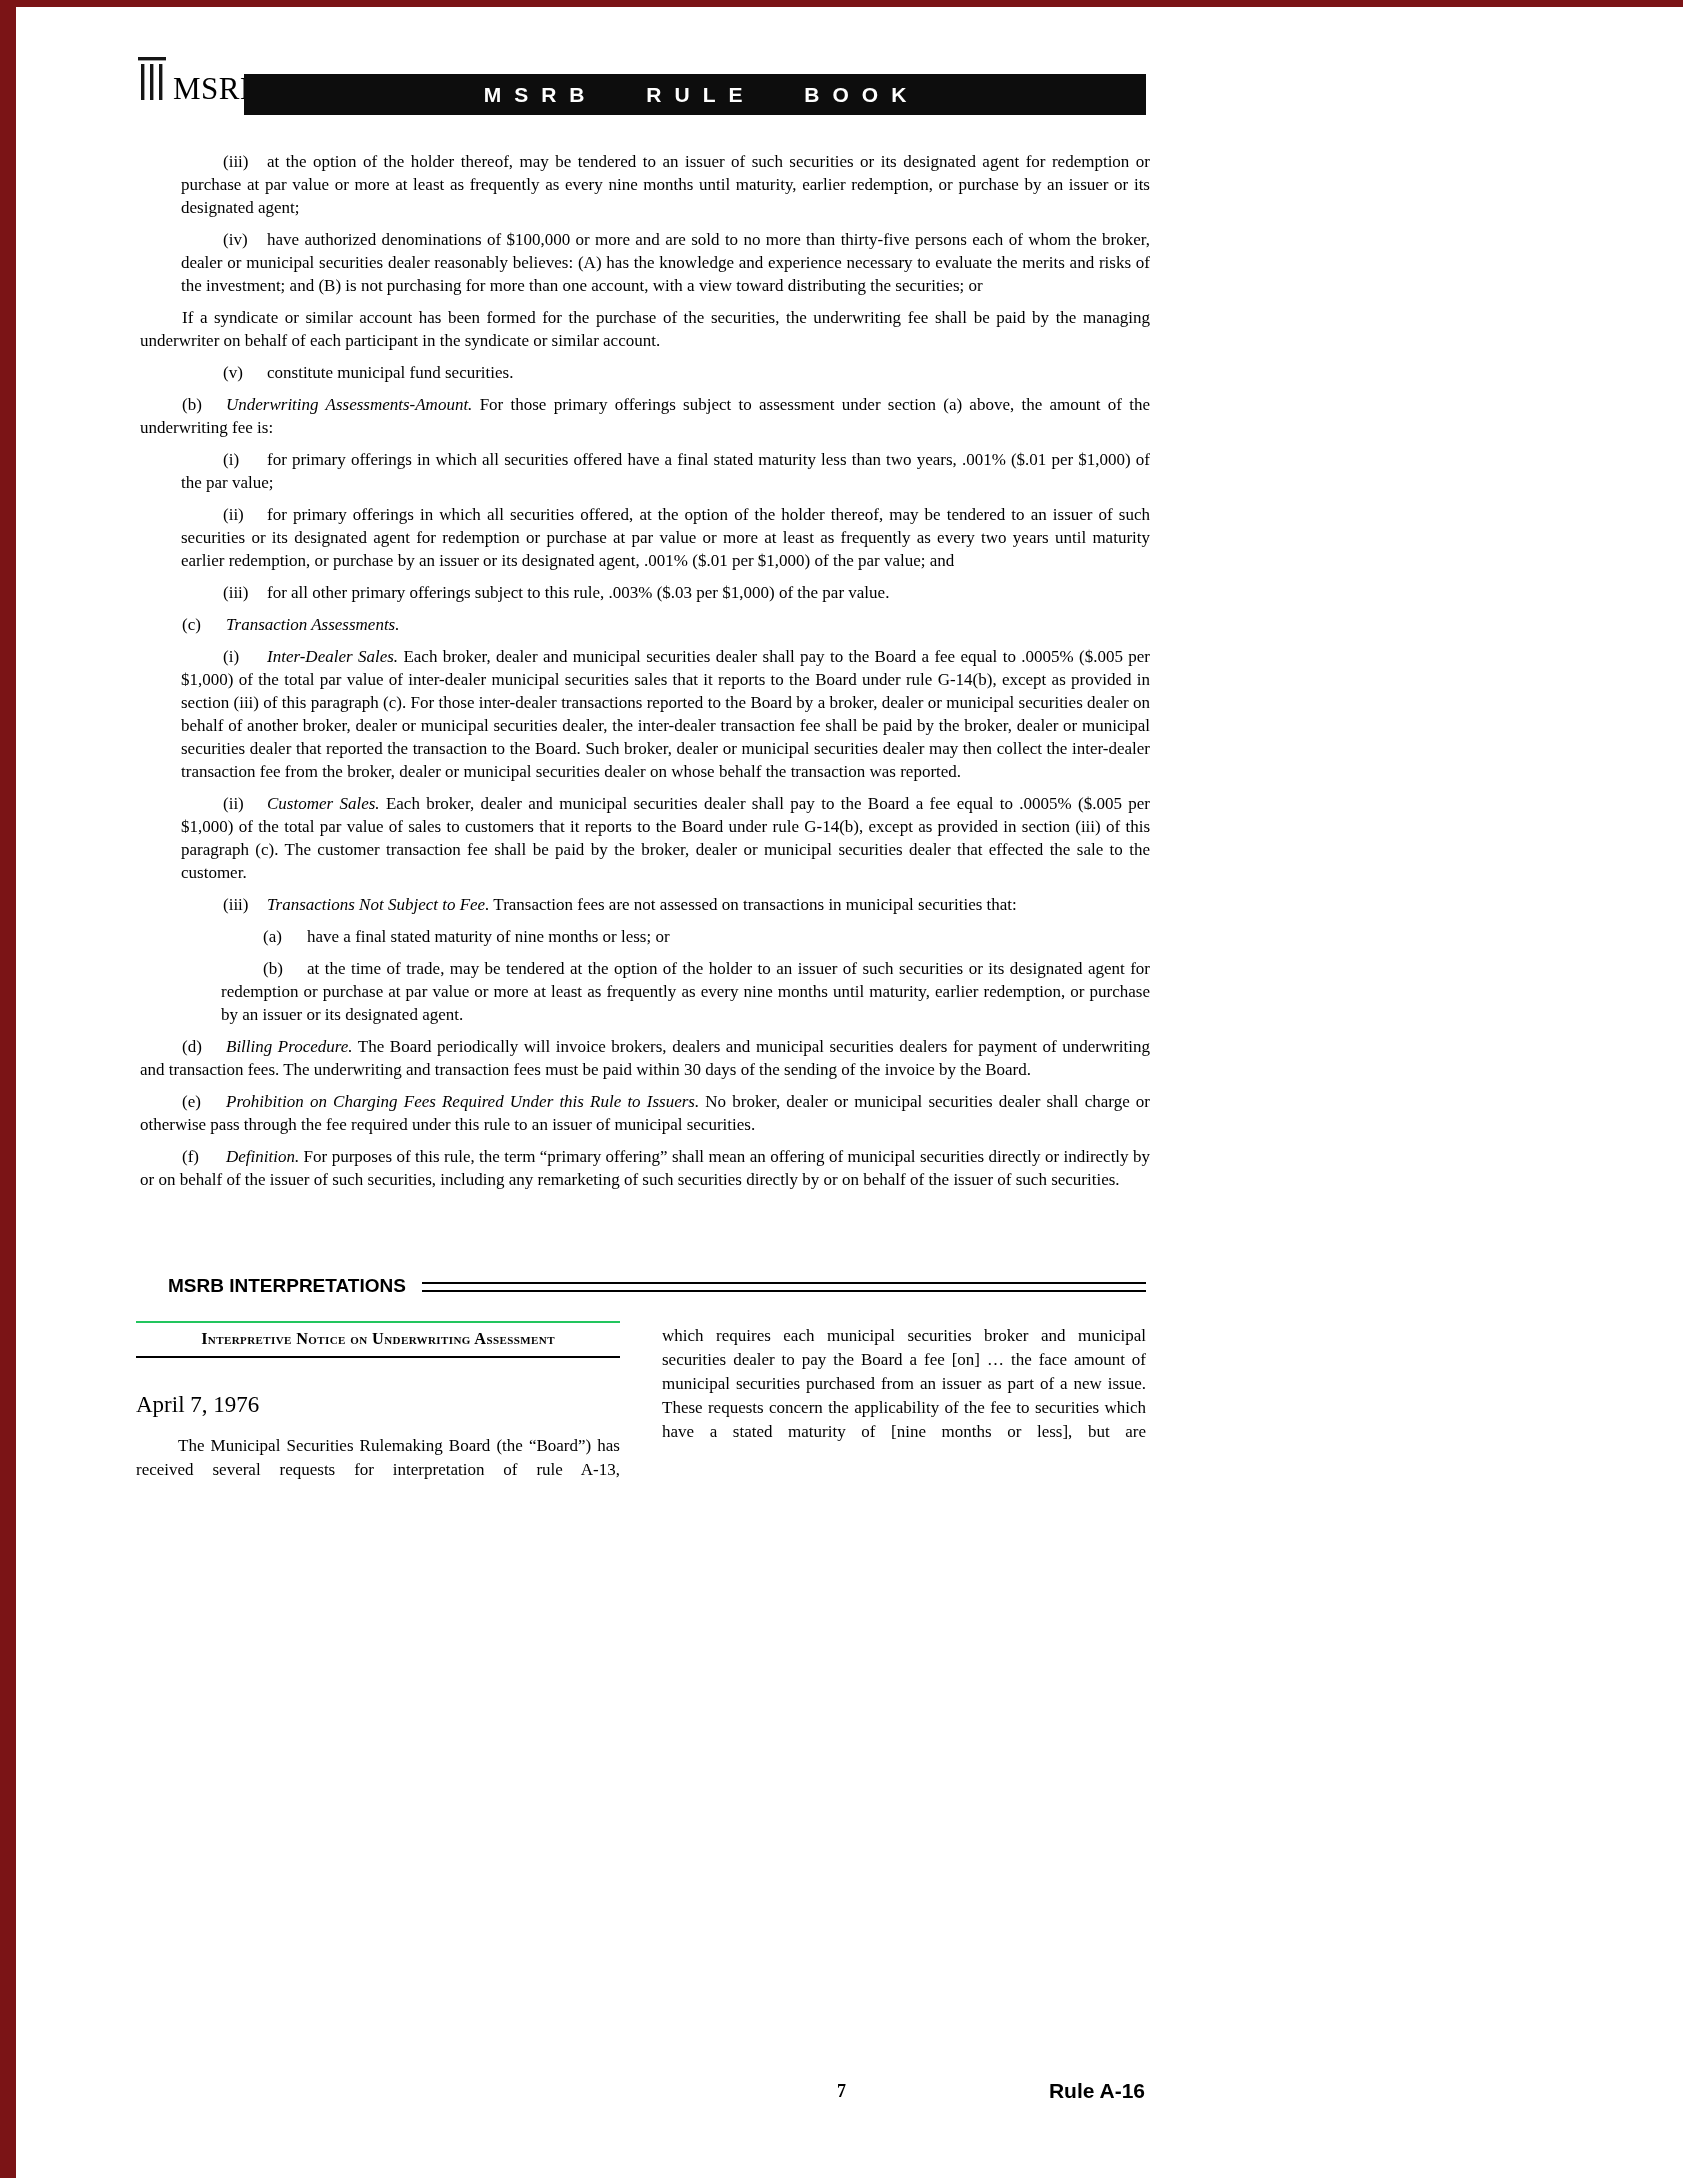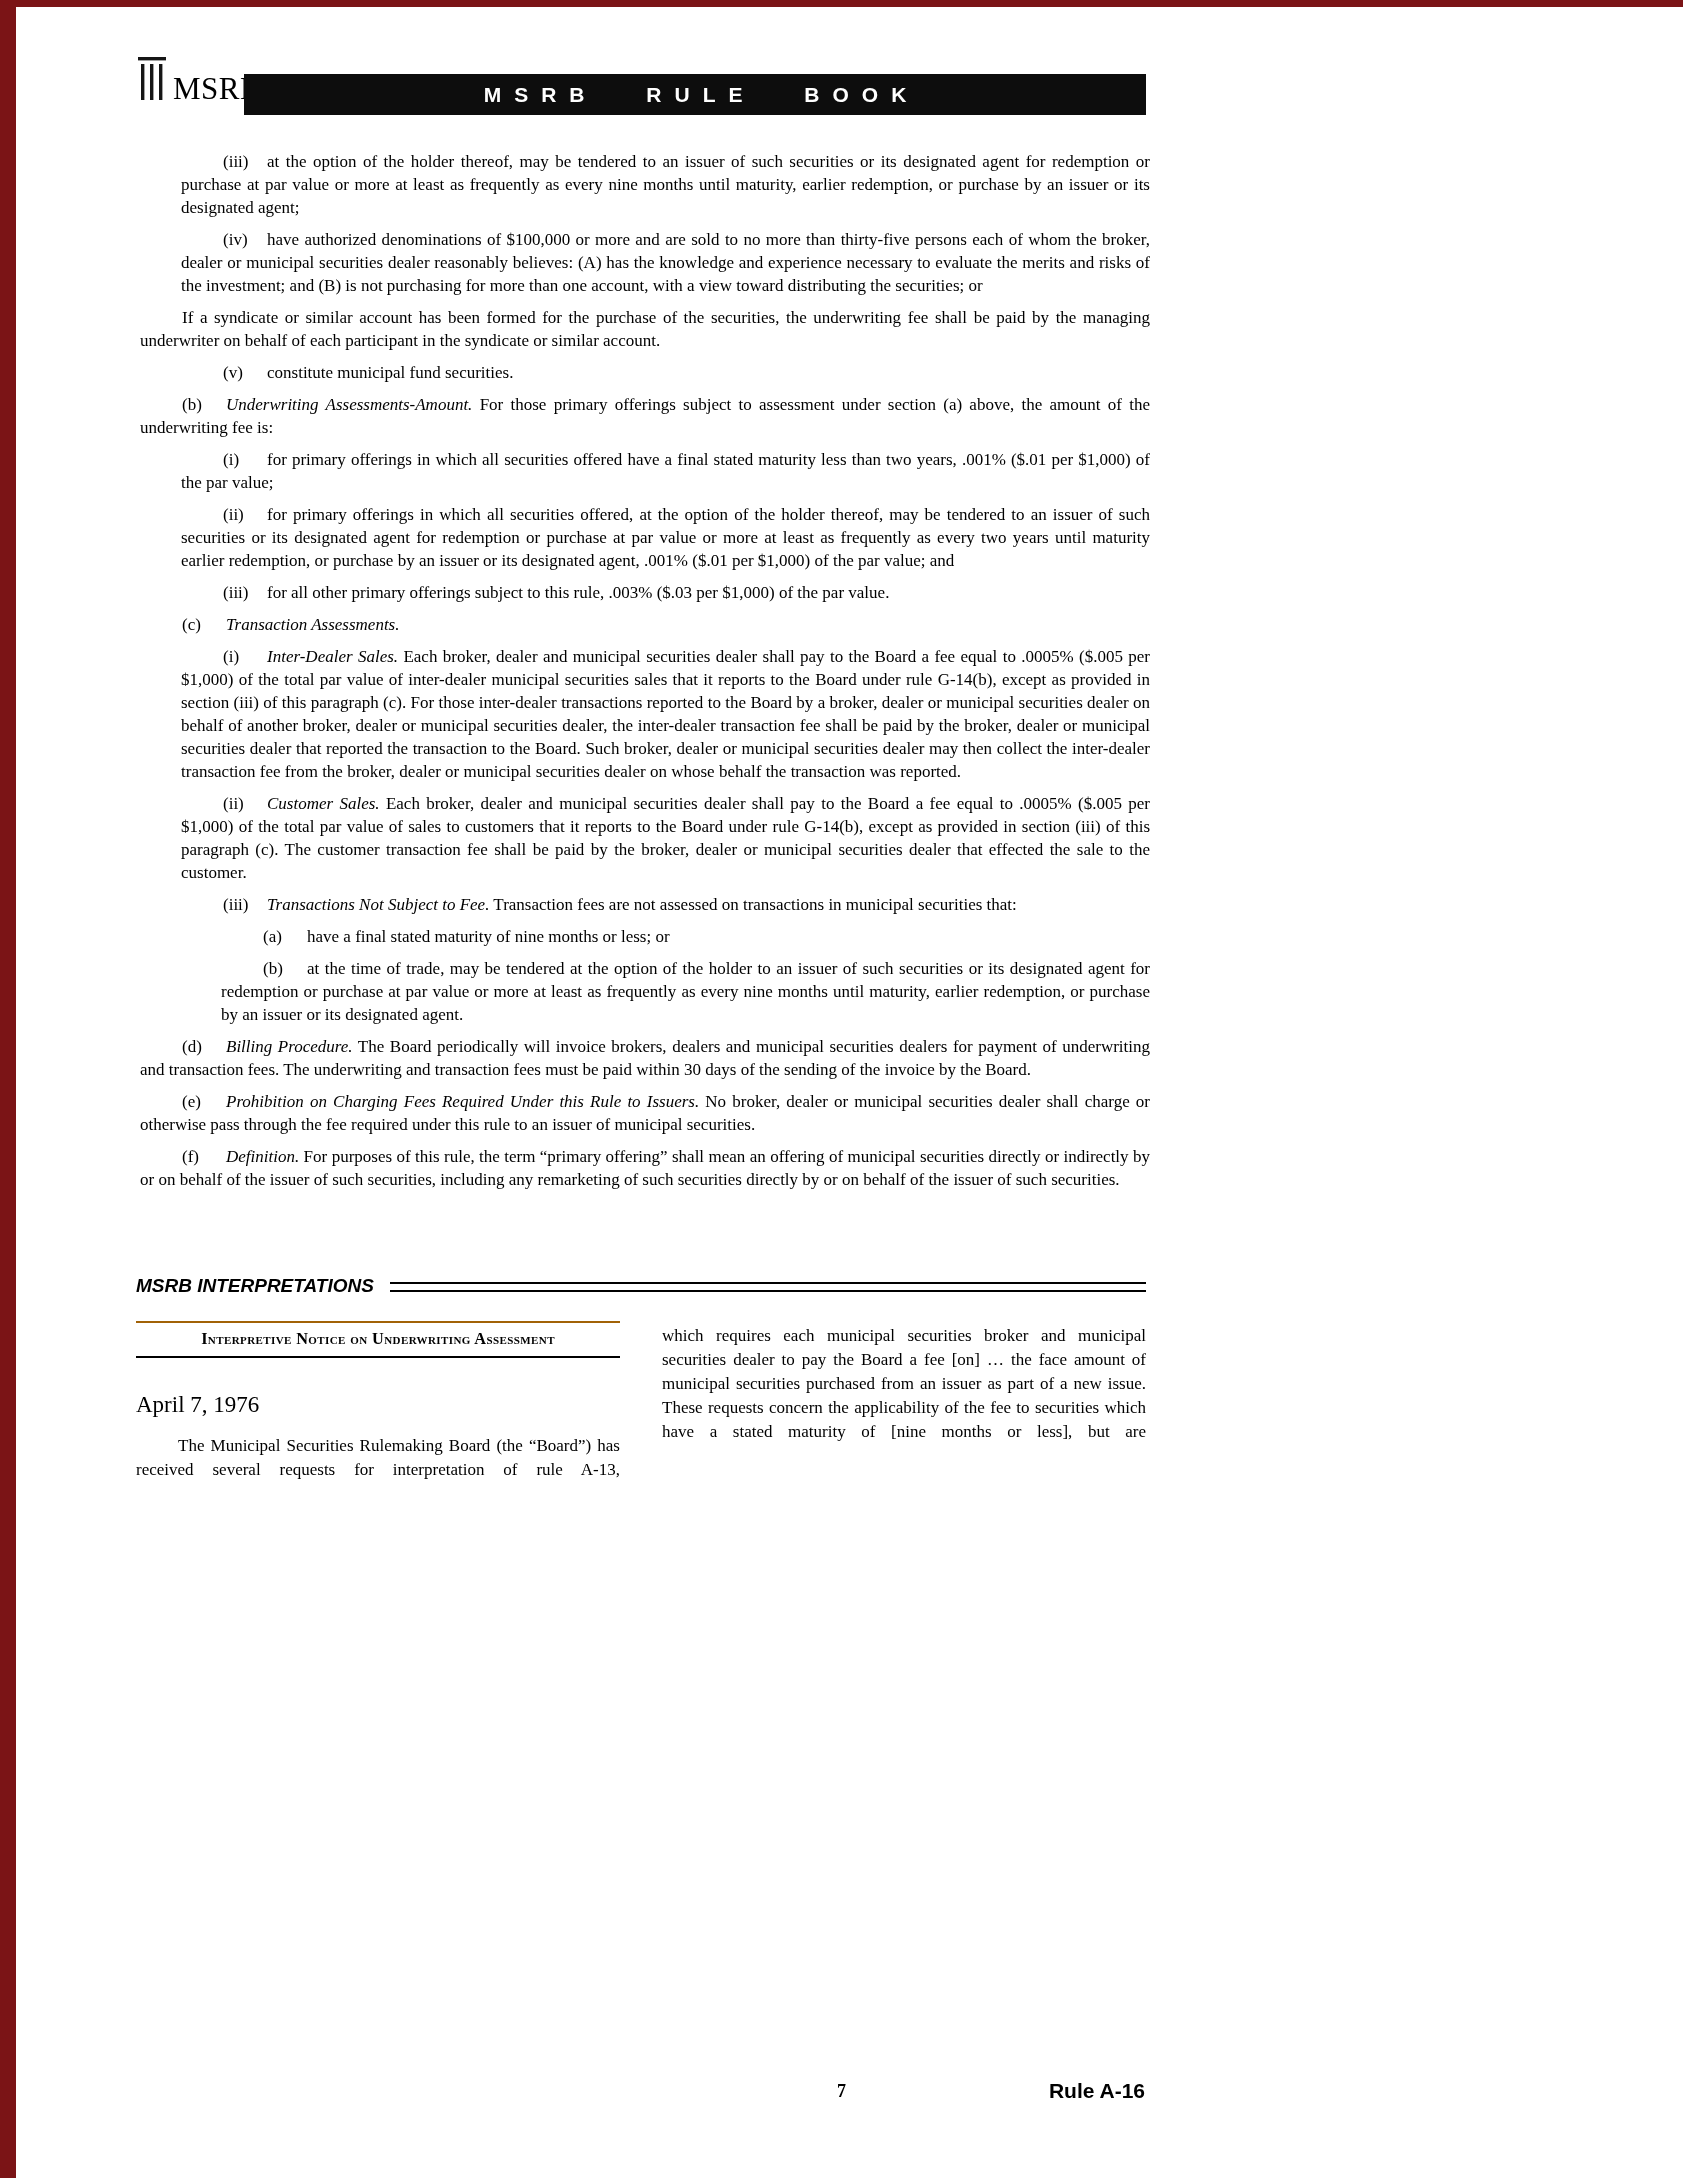--- a/index.html
+++ b/index.html
@@ -34,28 +34,28 @@
   .para { text-align:justify; text-indent:42px; line-height:23px; margin-bottom:9px; }
   .para.level-1 { margin-left:0; }
   .para.level-2 { margin-left:41px; }
   .para.level-3 { margin-left:81px; }
   .plabel { display:inline-block; min-width:44px; text-indent:0; }
 
   
   .interp { position:absolute; left:0; top:1275px; width:100%; }
   .interp-heading { display:flex; align-items:center; }
   .interp-title {
-    font-family:"Liberation Sans", sans-serif; font-style:italic; font-weight:bold;
-    font-size:19px; white-space:nowrap;
+    font-family:"Liberation Sans", sans-serif; font-weight:bold;
+    font-size:19px; white-space:nowrap;margin-left:32px;
   }
   .double-rule { flex:1; height:10px; border-top:2.5px solid #000; border-bottom:2.5px solid #000; margin-left:16px; margin-top:2px; }
   .columns { display:flex; gap:42px; margin-top:24px; }
   .col { flex:1; font-size:17px; }
   .notice-box {
-    border-top:2px solid #a16207; border-bottom:2px solid #000;
+    border-top:2px solid #22c55e; border-bottom:2px solid #000;
     padding:6px 2px 7px; text-align:center; font-weight:bold;
     font-variant:small-caps; font-size:16.3px; letter-spacing:0.4px;
   }
   .notice-date { margin-top:34px; font-size:23px; }
   .col-para { text-align:justify; line-height:24px; }
   .col-para.jlast { text-align-last:justify; }
   .col-para.indent { text-indent:42px; }
   .col-left .col-para { margin-top:16px; }
   .col-right .col-para { margin-top:3px; }
 

